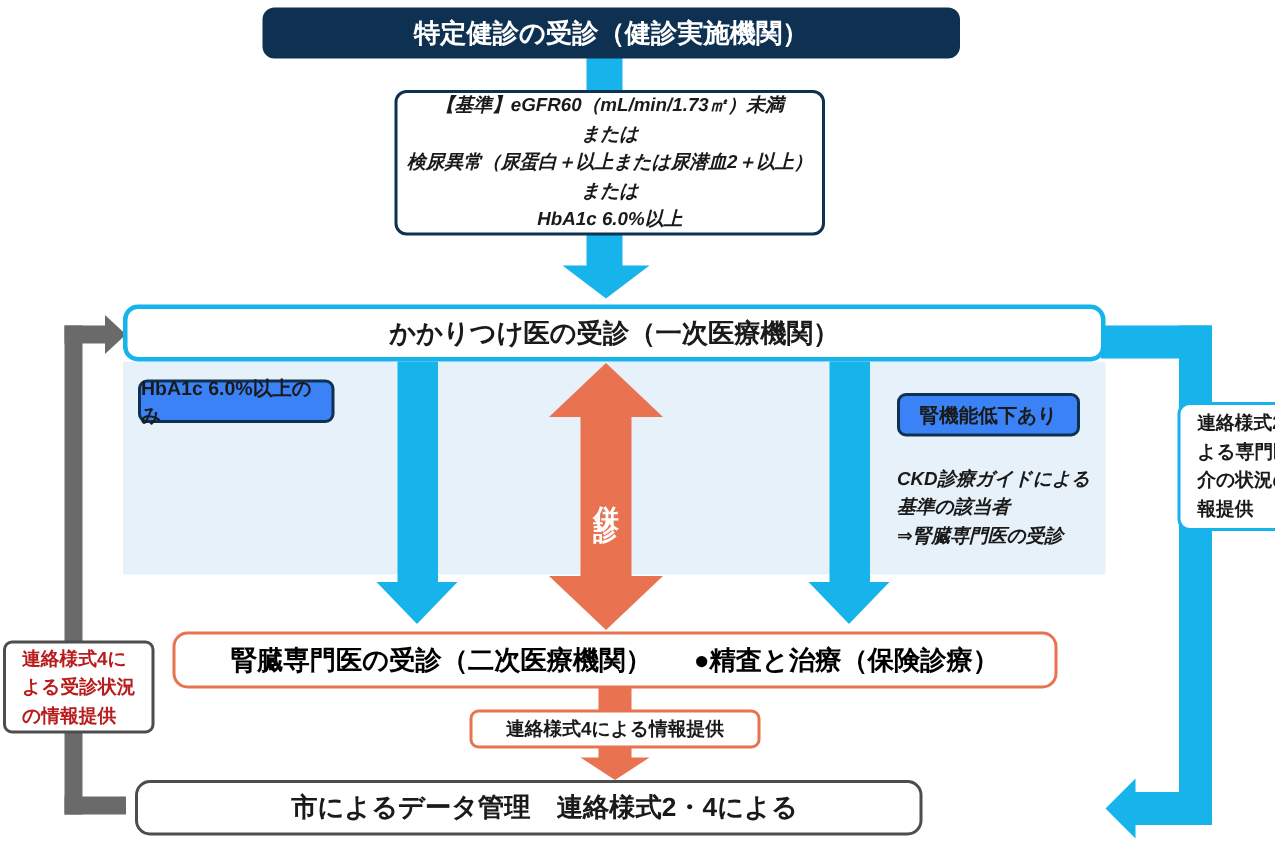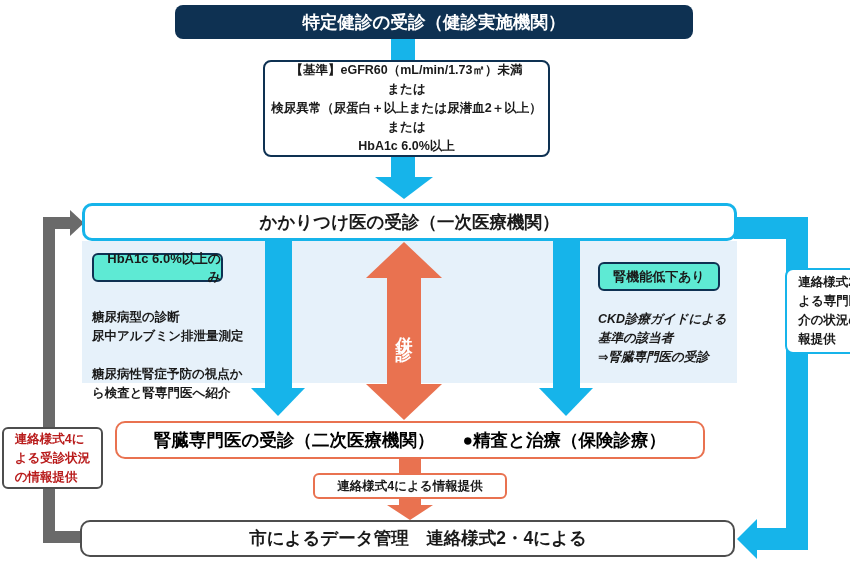--- a/index.html
+++ b/index.html
@@ -8,45 +8,45 @@
   .abs{position:absolute;box-sizing:border-box;}
   .flex{display:flex;align-items:center;justify-content:center;}
   .bold{font-weight:bold;}
   .preline{white-space:pre-line;}
 
   
   .z0{z-index:0;} .z1{z-index:1;} .z2{z-index:2;}
 
   
   .navy-box{background:var(--navy);color:#fff;border-radius:8px;}
-  .outline-navy{background:#fff;border:2px solid var(--navy);border-radius:8px;color:#1a1a1a;}
+  .outline-navy{background:#fff;border:2px solid var(--navy);border-radius:8px;color:#1a1a1a;font-style:italic;}
   .outline-cyan{background:#fff;border:3px solid var(--cyan);border-radius:10px;color:#1a1a1a;}
   .outline-orange{background:#fff;border:2.5px solid var(--orange);border-radius:10px;color:#000000;}
   .outline-gray{background:#fff;border:2.5px solid var(--dkgray);border-radius:10px;color:#1a1a1a;}
-  .tag{background:#5eead4;border:2px solid var(--navy);border-radius:6px;color:#1a1a1a;text-align:right;}
+  .tag{background:#3b82f6;border:2px solid var(--navy);border-radius:6px;color:#1a1a1a;}
 
   .t17{font-size:17.5px;line-height:1.15;}
   .t13{font-size:12.5px;line-height:19px;}
 
   
   .cyan-fill{background:var(--cyan);}
   .orange-fill{background:var(--orange);}
   .gray-fill{background:var(--gray);}
   .tri{width:0;height:0;}
 
   .vtext{writing-mode:vertical-rl;text-orientation:upright;letter-spacing:7px;color:#fff;}
 </style>
 </head>
 <body>
 
 <div id="stage" style="--navy:#0e3152;--cyan:#16b4ea;--orange:#e97250;--gray:#6a6a6a;--dkgray:#4d4d4d;">
 
   <div class="abs z0" style="left:82px;top:241px;width:655px;height:142px;background:#e6f1fa;"></div>
 
-  <div class="abs z2 navy-box flex bold t17" style="left:175px;top:5px;width:518px;height:34px;">
+  <div class="abs z2 navy-box flex bold t17" style="left:175px;top:5px;width:465px;height:34px;">
     <span>特定健診の受診（健診実施機関）</span>
   </div>
 
   <div class="abs z1 cyan-fill" style="left:391px;top:38px;width:24px;height:24px;"></div>
 
   <div class="abs z2 outline-navy flex bold t13 preline" style="left:263px;top:60px;width:287px;height:97px;text-align:center;">
     <span>【基準】eGFR60（mL/min/1.73㎡）未満
 または
 検尿異常（尿蛋白＋以上または尿潜血2＋以上）
 または
@@ -55,27 +55,20 @@
 
   <div class="abs z1 cyan-fill" style="left:391px;top:156px;width:24px;height:22px;"></div>
   <div class="abs z1 tri" style="left:375px;top:177px;border-left:29px solid transparent;border-right:29px solid transparent;border-top:22px solid var(--cyan);"></div>
 
   <div class="abs z2 outline-cyan flex bold t17" style="left:82px;top:203px;width:655px;height:38px;gap:37px;">
     <span>かかりつけ医の受診（一次医療機関）</span>
   </div>
 
   <div class="abs z2 tag flex bold" style="left:92px;top:253px;width:131px;height:29px;font-size:13px;">
     <span>HbA1c 6.0%以上のみ</span>
-  </div>
-  <div class="abs z2 bold t13 preline" style="left:92px;top:289px;width:180px;color:#1a1a1a;">
-    <span>糖尿病型の診断
-尿中アルブミン排泄量測定
-
-糖尿病性腎症予防の視点か
-ら検査と腎専門医へ紹介</span>
   </div>
 
   <div class="abs z2 tag flex bold" style="left:598px;top:262px;width:122px;height:29px;font-size:13px;">
     <span>腎機能低下あり</span>
   </div>
   <div class="abs z2 bold t13 preline" style="left:598px;top:291px;width:145px;color:#1a1a1a;font-style:italic;">
     <span>CKD診療ガイドによる
 基準の該当者
 ⇒腎臓専門医の受診</span>
   </div>
@@ -100,21 +93,21 @@
 
   <div class="abs z1 orange-fill" style="left:399px;top:458px;width:22px;height:16px;"></div>
 
   <div class="abs z2 flex bold" style="left:313px;top:473px;width:194px;height:26px;background:#fff;border:2px solid var(--orange);border-radius:6px;font-size:12.5px;color:#1a1a1a;">
     <span>連絡様式4による情報提供</span>
   </div>
 
   <div class="abs z1 orange-fill" style="left:399px;top:498px;width:22px;height:8px;"></div>
   <div class="abs z1 tri" style="left:387px;top:505px;border-left:23px solid transparent;border-right:23px solid transparent;border-top:15px solid var(--orange);"></div>
 
-  <div class="abs z2 outline-gray flex bold t17" style="left:80px;top:520px;width:655px;height:37px;padding-left:21px;">
+  <div class="abs z2 outline-gray flex bold t17" style="left:90px;top:520px;width:525px;height:37px;padding-left:21px;">
     <span>市によるデータ管理　連絡様式2・4による</span>
   </div>
 
   <div class="abs z1 gray-fill" style="left:43px;top:217px;width:12px;height:326px;"></div>
   <div class="abs z1 gray-fill" style="left:43px;top:217px;width:28px;height:12px;"></div>
   <div class="abs z1 tri" style="left:70px;top:210px;border-top:13px solid transparent;border-bottom:13px solid transparent;border-left:14px solid var(--gray);"></div>
   <div class="abs z1 gray-fill" style="left:43px;top:531px;width:41px;height:12px;"></div>
 
   <div class="abs z2 flex bold t13 preline" style="left:2px;top:427px;width:101px;height:62px;background:#fff;border:2px solid var(--dkgray);border-radius:6px;color:#b91c1c;">
     <span>連絡様式4に

